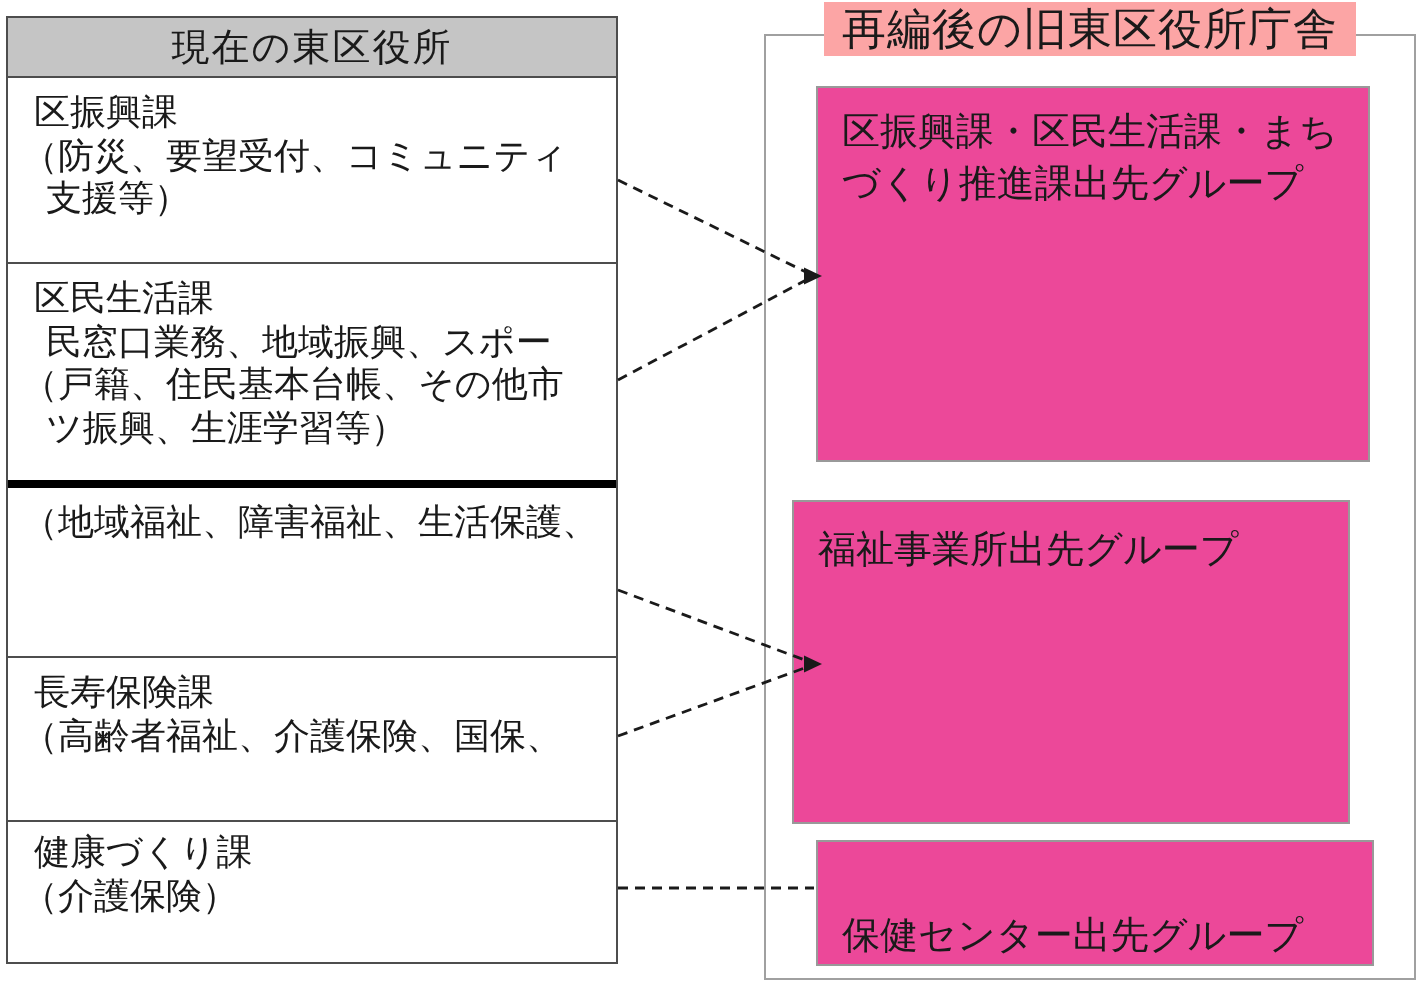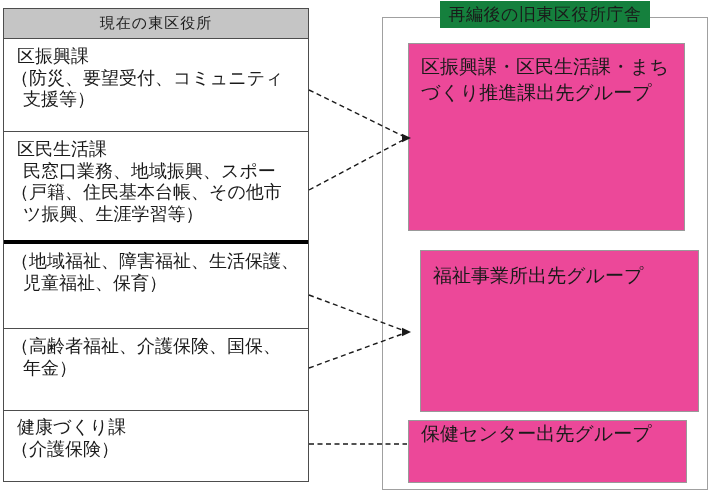--- a/index.html
+++ b/index.html
@@ -7,50 +7,50 @@
   .page{position:relative;width:711px;height:494px;background:#fff;overflow:hidden;}
 
   
   .left-table{
     position:absolute;left:3px;top:8px;width:306px;height:474px;
     border:1px solid #4d4d4d;box-sizing:border-box;background:#fff;
   }
   .lt-header{
     height:30px;box-sizing:border-box;border-bottom:1px solid #4d4d4d;
     background:#c5c5c5;display:flex;align-items:center;justify-content:center;
-    font-size:15px;letter-spacing:1px;
+    font-size:19px;letter-spacing:1px;
   }
   .row{box-sizing:border-box;border-bottom:1px solid #4d4d4d;padding-top:7px;
        font-size:18px;line-height:21.5px;overflow:hidden;}
   .row.strong-bottom{border-bottom:4px solid #000;}
   .row.last{border-bottom:none;font-family:Liberation Mono, monospace;}
   .ln{white-space:nowrap;}
   .ln.head{padding-left:13px;}
   .ln.paren{padding-left:7px;}
   .ln.cont{padding-left:19px;}
 
   
   .right-box{
     position:absolute;left:382px;top:17px;width:326px;height:473px;
     border:1px solid #a0a0a0;box-sizing:border-box;background:transparent;z-index:1;
   }
   .right-title-wrap{
     position:absolute;left:382px;top:1px;width:326px;text-align:center;z-index:3;
   }
   .right-title{
-    display:inline-block;background:#15803d;padding:0 9px;
-    font-size:17px;line-height:27px;letter-spacing:0.5px;
+    display:inline-block;background:#fca5a5;padding:0 9px;
+    font-size:22px;line-height:27px;letter-spacing:0.5px;
   }
   .group-box{
     position:absolute;border:1px solid #999;box-sizing:border-box;background:#ec4899;z-index:2;
     font-size:19px;line-height:26px;
   }
   .group-1{left:408px;top:43px;width:277px;height:188px;padding:10px 8px 0 12px;}
-  .group-2{left:420px;top:250px;width:279px;height:162px;padding:12px 8px 0 12px;}
-  .group-3{left:408px;top:420px;width:279px;height:63px;display:flex;align-items:flex-start;padding-left:12px;}
+  .group-2{left:396px;top:250px;width:279px;height:162px;padding:12px 8px 0 12px;}
+  .group-3{left:408px;top:420px;width:279px;height:63px;display:flex;align-items:flex-end;padding-left:12px;}
 
   
   .connector-svg{position:absolute;left:0;top:0;width:711px;height:494px;z-index:4;pointer-events:none;}
 </style>
 </head>
 <body>
 
 <div class="page">
 
   <div class="left-table">
@@ -64,26 +64,25 @@
 
     <div class="row strong-bottom" style="height:112px">
       <div class="ln head">区民生活課</div>
       <div class="ln cont">民窓口業務、地域振興、スポー</div>
       <div class="ln paren">（戸籍、住民基本台帳、その他市</div>
       <div class="ln cont">ツ振興、生涯学習等）</div>
     </div>
 
     <div class="row" style="height:85px">
       <div class="ln paren">（地域福祉、障害福祉、生活保護、</div>
-      <div class="ln cont">児童福祉、保育）</div>
     </div>
 
     <div class="row" style="height:82px">
+      <div class="ln head">長寿保険課</div>
       <div class="ln paren">（高齢者福祉、介護保険、国保、</div>
-      <div class="ln cont">年金）</div>
     </div>
 
     <div class="row last" style="height:70px">
       <div class="ln head">健康づくり課</div>
       <div class="ln paren">（介護保険）</div>
     </div>
   </div>
 
   <div class="right-box"></div>
   <div class="right-title-wrap">

